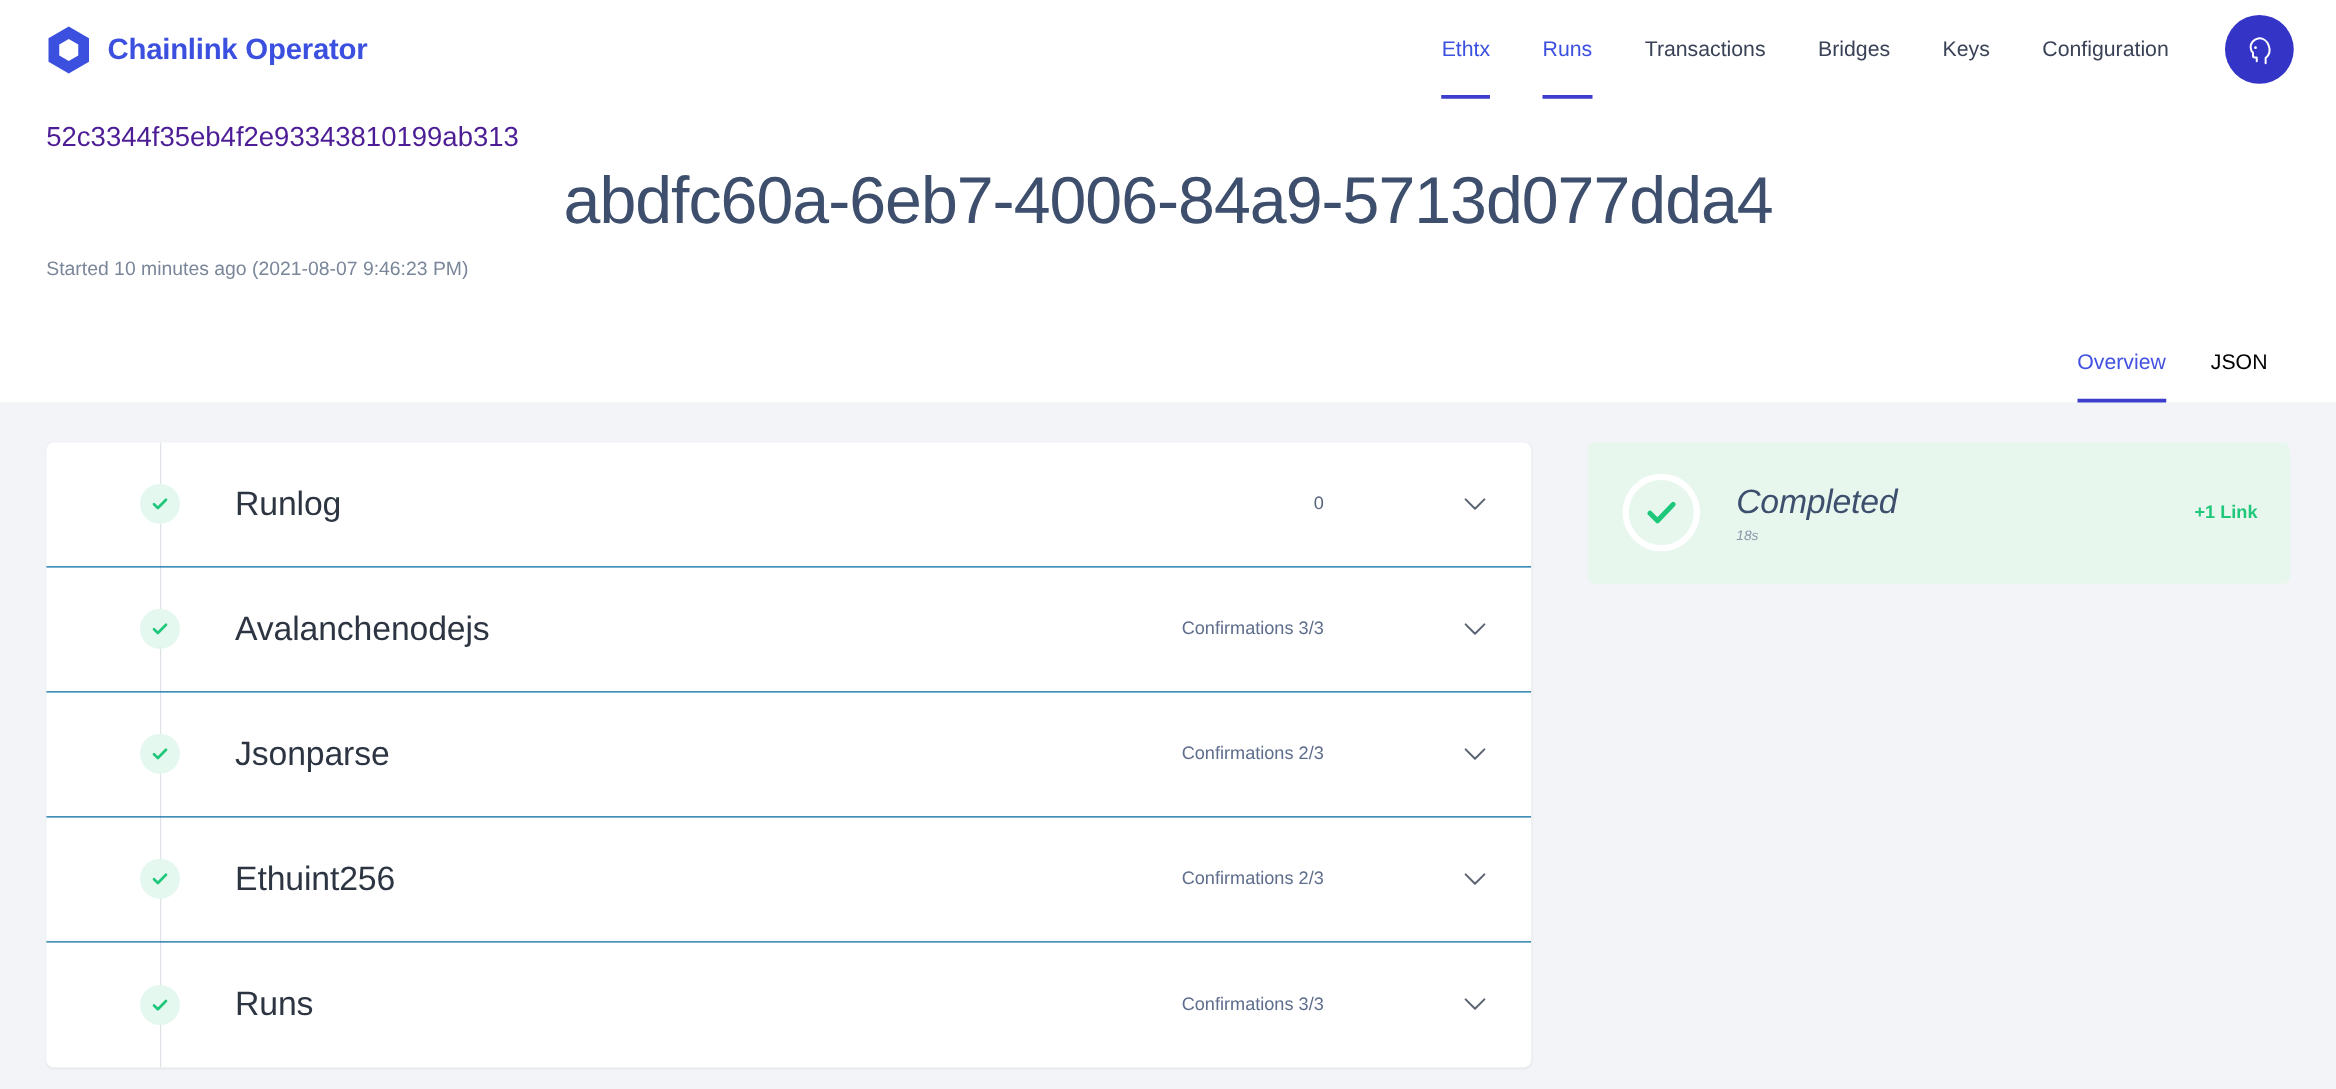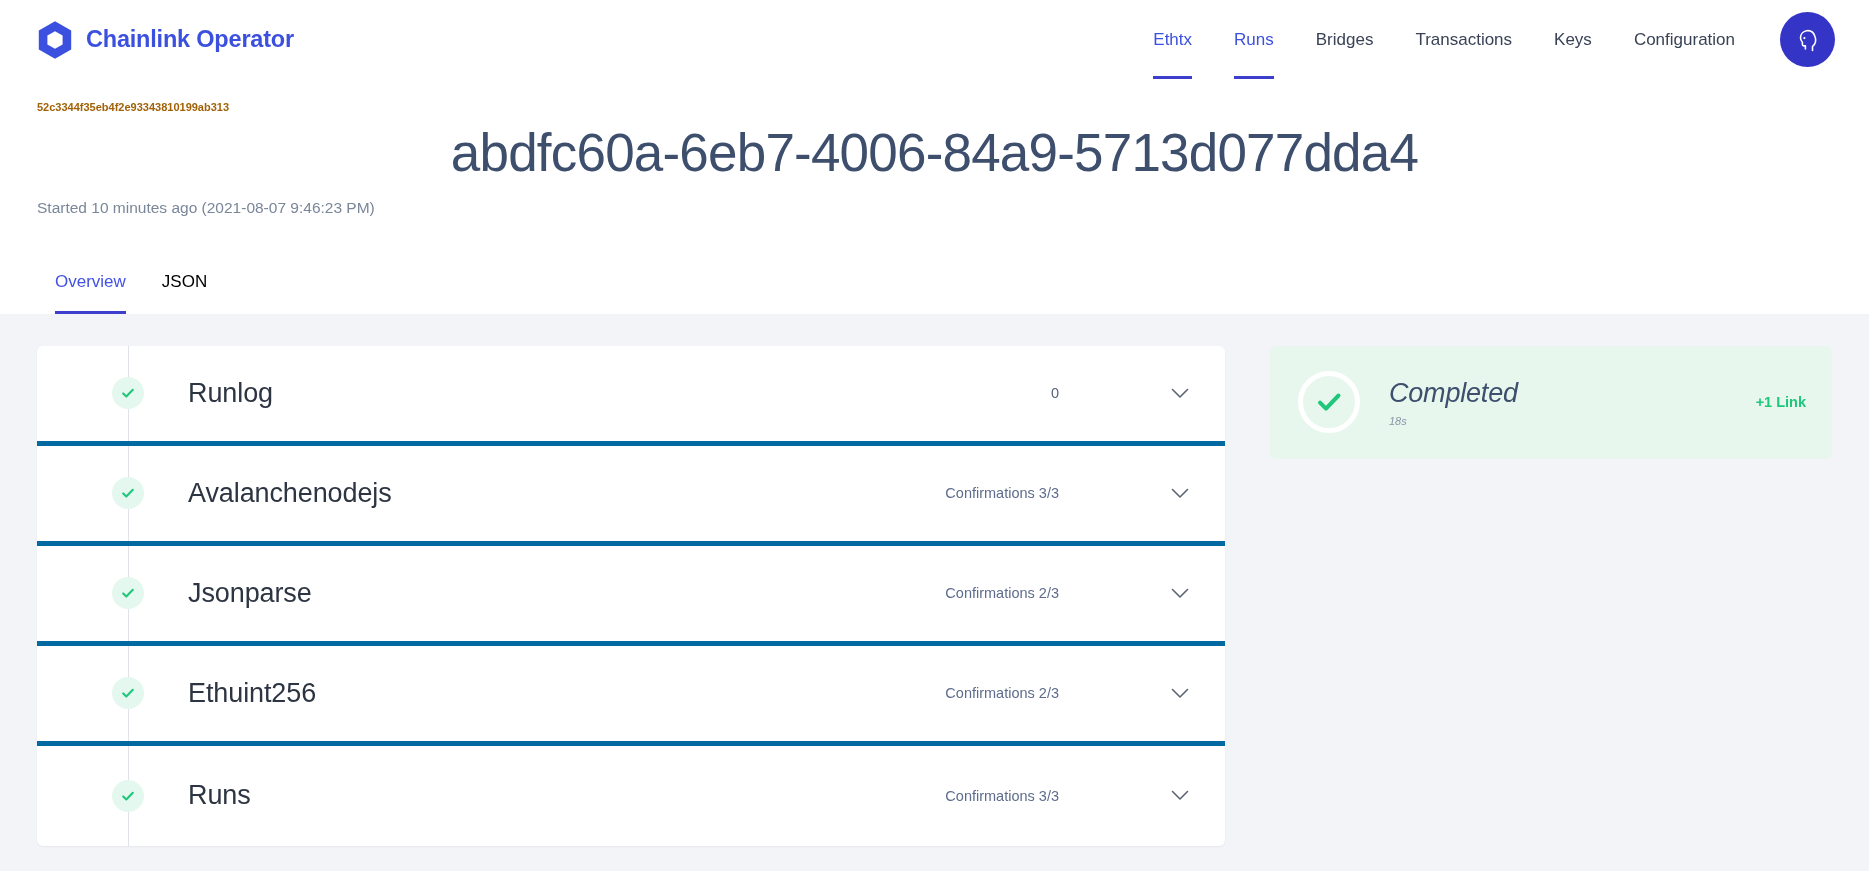--- a/index.html
+++ b/index.html
@@ -93,26 +93,25 @@
   }
 
   
   .page-head {
     background: #ffffff;
     padding: 18px 37px 0 37px;
   }
 
   .breadcrumb-link {
     display: inline-block;
-    font-size: 11px;
-    color: #a16207;
+    font-size: 22px;
+    color: #4c1d95;
     text-decoration: none;
     cursor: pointer;
     line-height: 1.2;
-    font-weight: bold;
   }
 
   .page-title {
     font-size: 53px;
     font-weight: 400;
     color: #3d4f6d;
     letter-spacing: -0.8px;
     line-height: 1.18;
     margin-top: 7px;
     white-space: nowrap;
@@ -124,20 +123,21 @@
     font-size: 15.5px;
     color: #7a8699;
   }
 
   .tabs {
     margin-top: 34px;
     display: flex;
     align-items: flex-end;
     height: 63px;
     gap: 0;
+    justify-content: flex-end;
   }
 
   .tab {
     position: relative;
     height: 100%;
     display: flex;
     align-items: center;
     padding: 0 18px;
     font-size: 17px;
     color: #000000;
@@ -195,21 +195,21 @@
     z-index: 0;
   }
 
   .task-row {
     position: relative;
     z-index: 1;
     display: flex;
     align-items: center;
     height: 100px;
     padding: 0 34px 0 0;
-    border-bottom: 5px solid #0369a1;
+    border-bottom: 1px solid #0369a1;
   }
 
   .task-row:last-child { border-bottom: none; }
 
   .status-dot {
     flex: none;
     width: 32px;
     height: 32px;
     border-radius: 50%;
     background: #e4f8ef;
@@ -311,24 +311,24 @@
   </div>
 
   <div class="nav-links">
     <div class="nav-link active">
       <span>Ethtx</span>
     </div>
     <div class="nav-link active">
       <span>Runs</span>
     </div>
     <div class="nav-link">
+      <span>Transactions</span>
+    </div>
+    <div class="nav-link">
       <span>Bridges</span>
-    </div>
-    <div class="nav-link">
-      <span>Transactions</span>
     </div>
     <div class="nav-link">
       <span>Keys</span>
     </div>
     <div class="nav-link">
       <span>Configuration</span>
     </div>
 
     <div class="avatar-btn">
       <svg width="30" height="30" viewBox="0 0 30 30">

